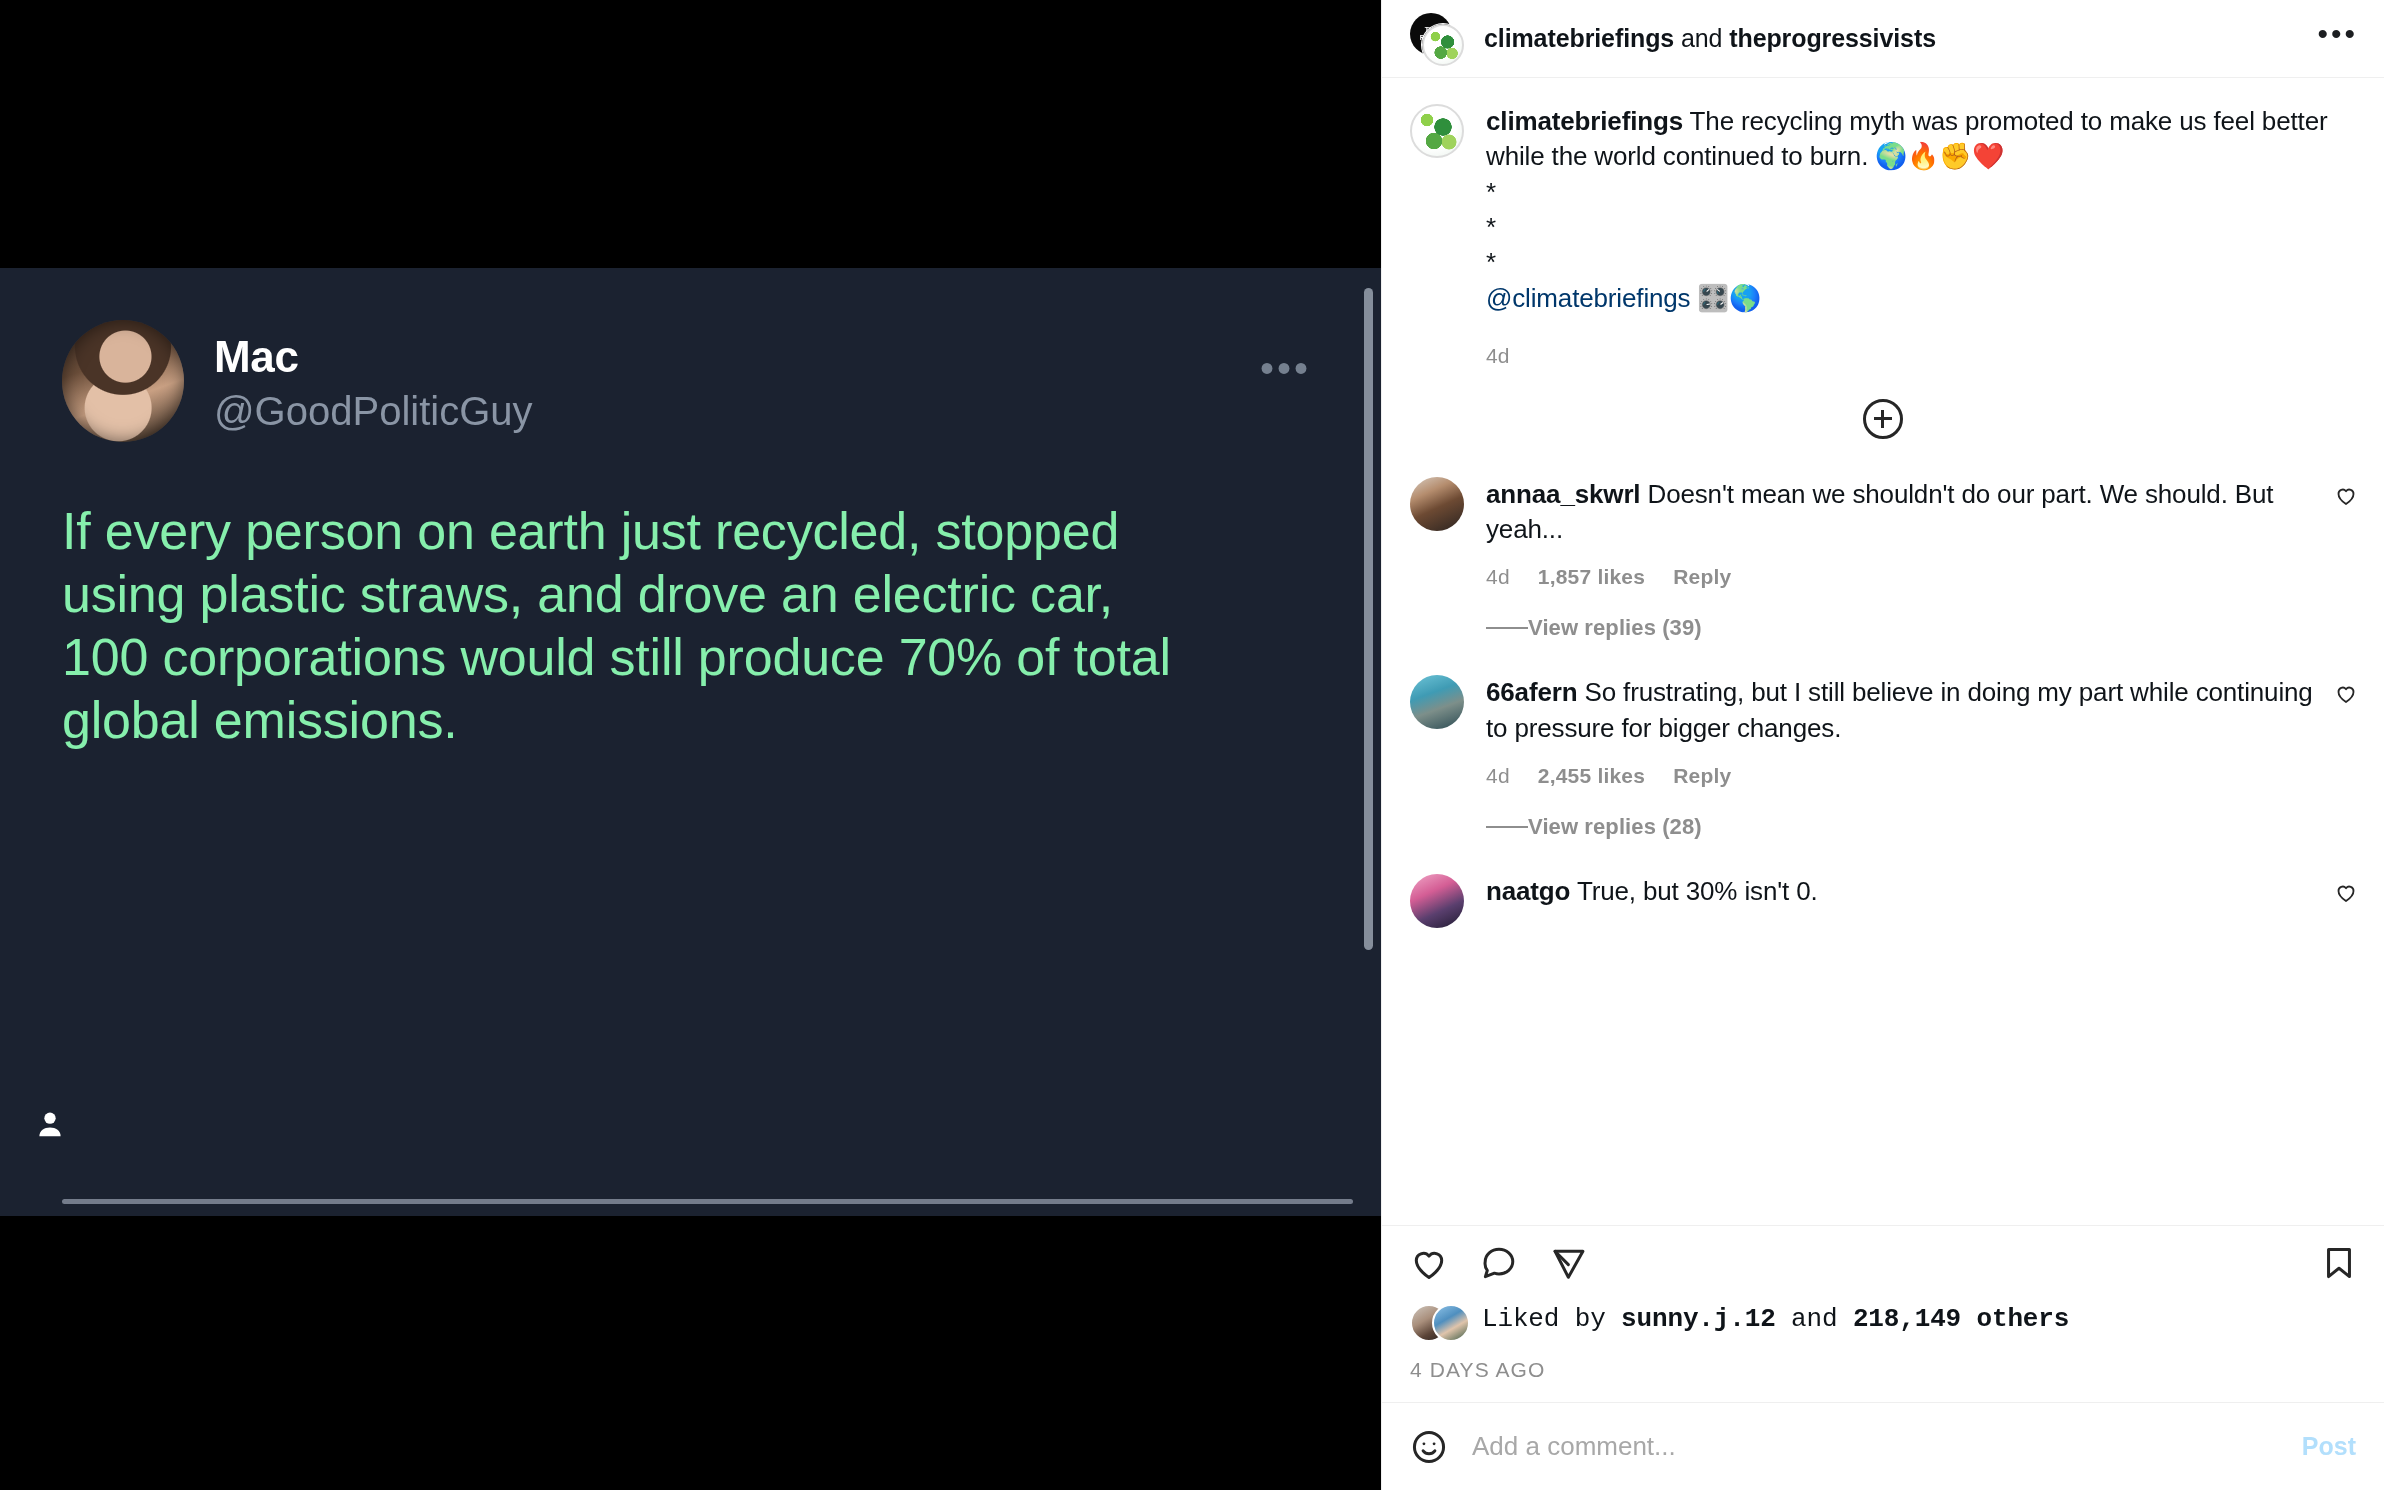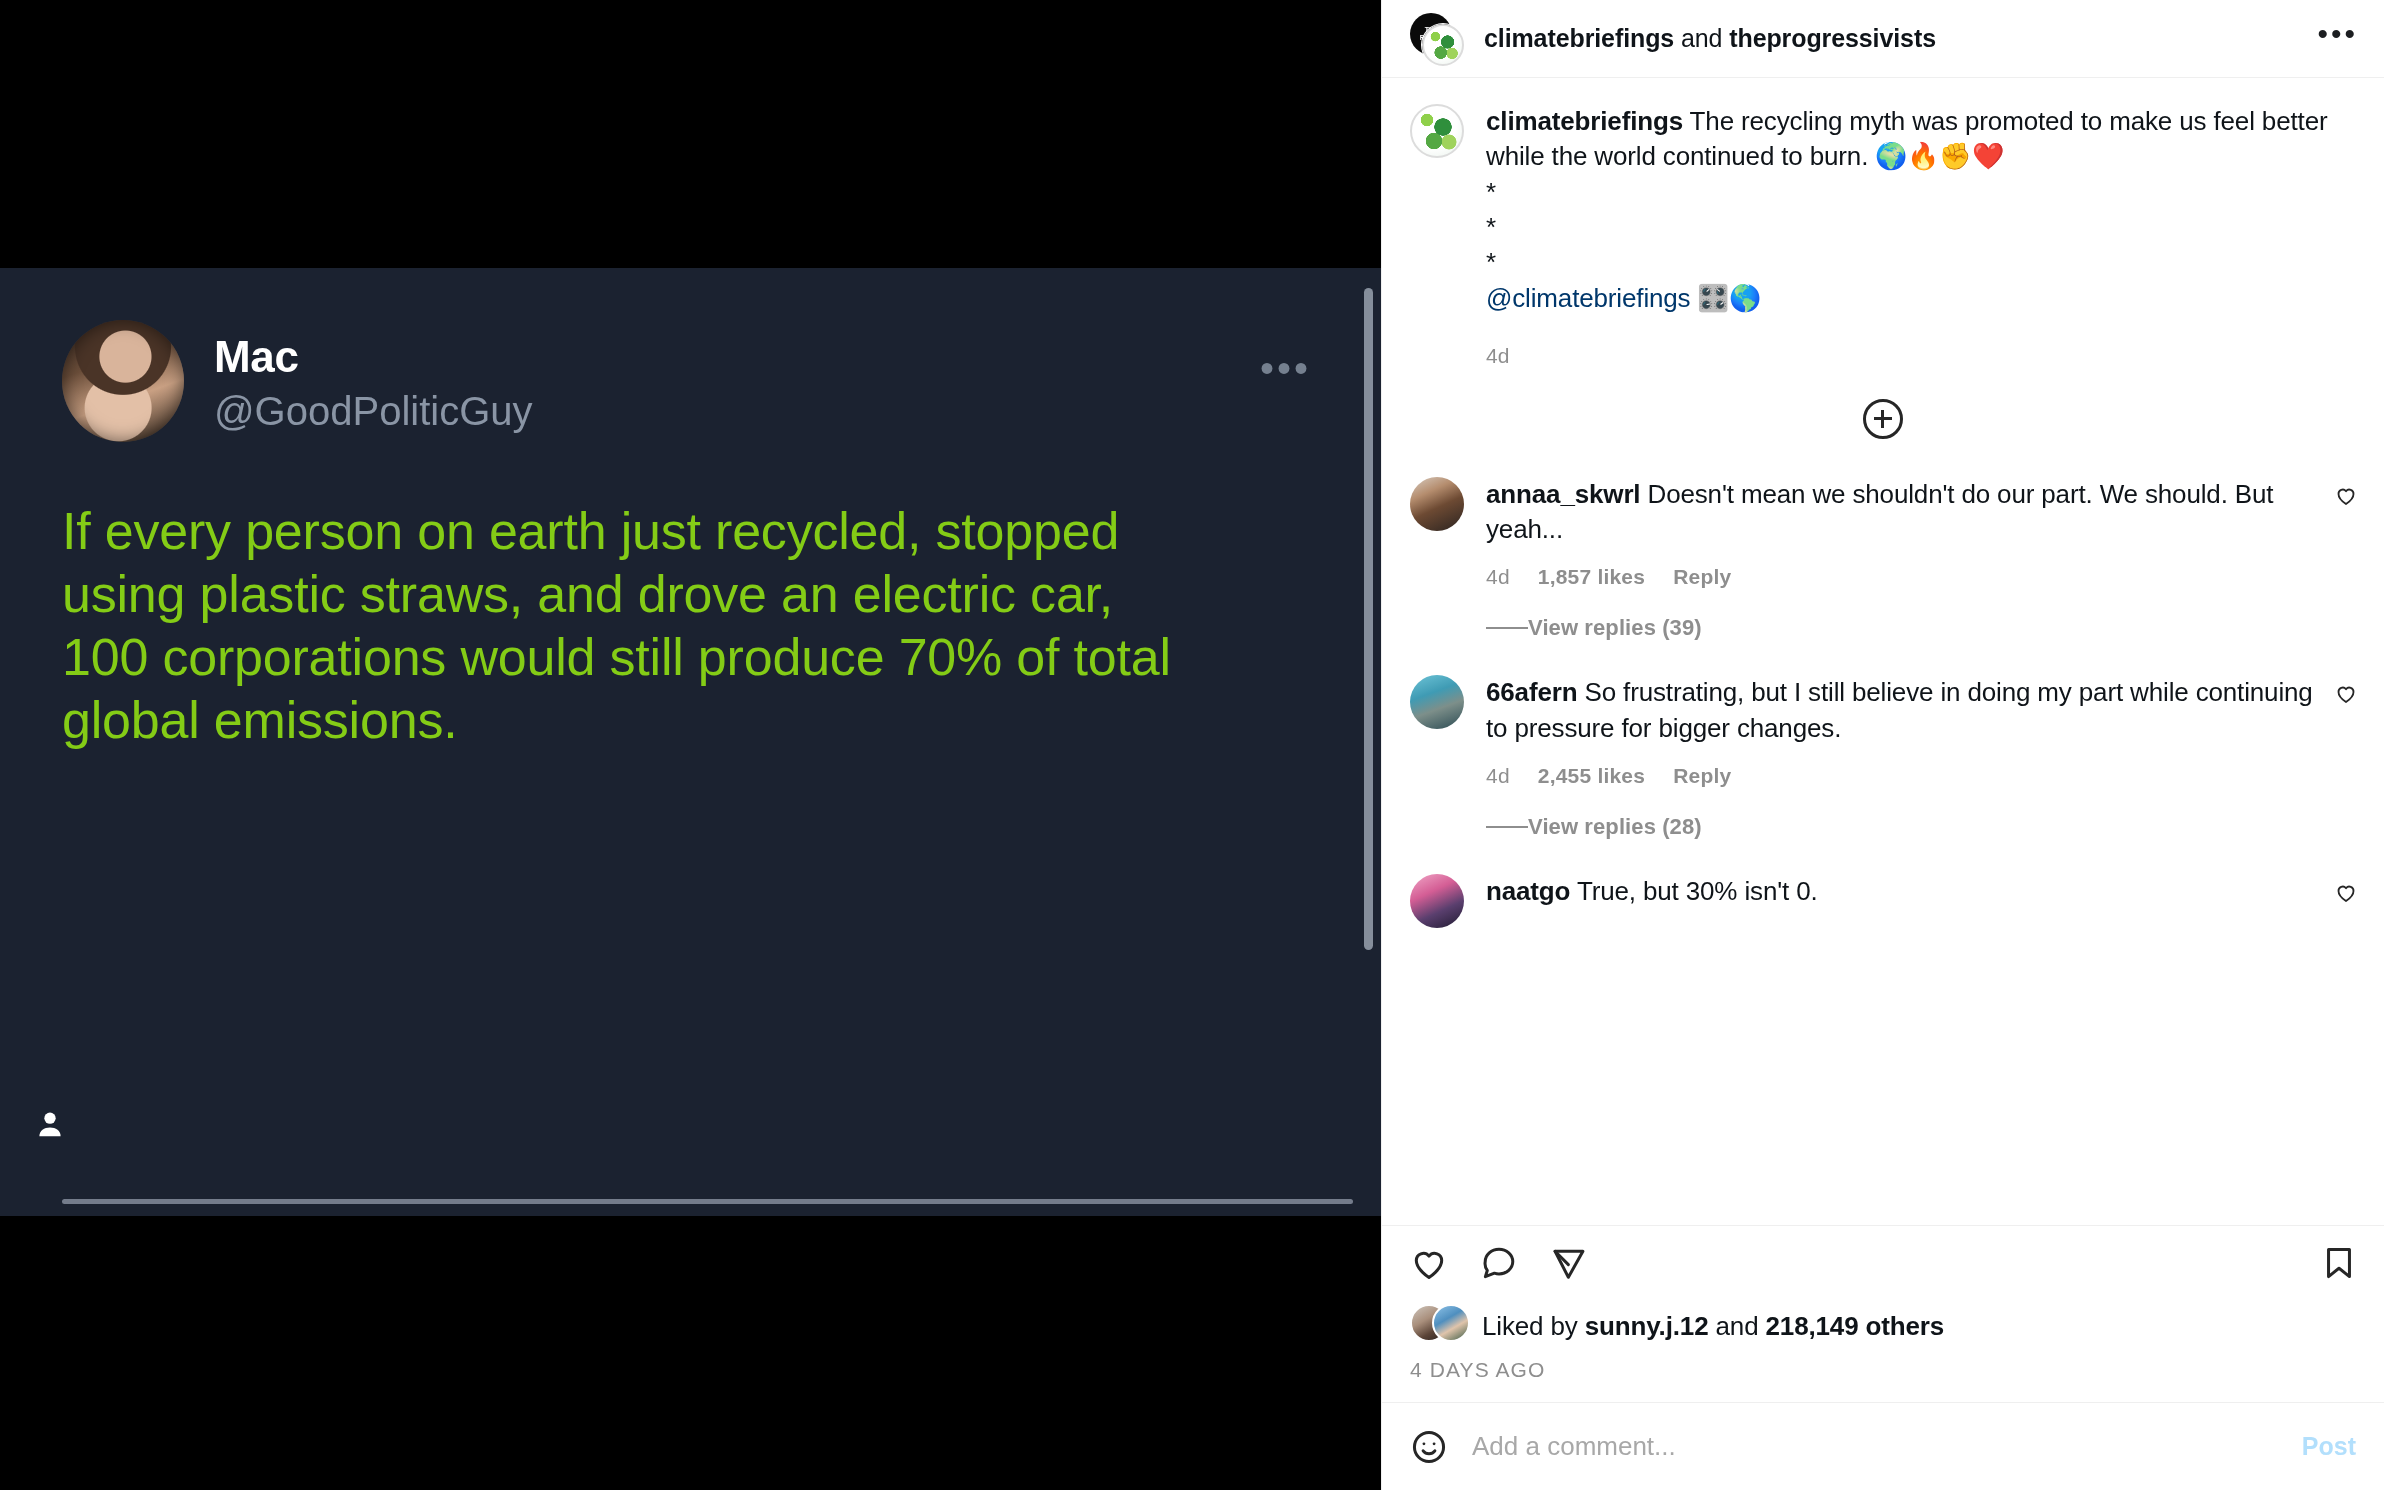--- a/index.html
+++ b/index.html
@@ -47,21 +47,21 @@
     color: #8a95a5; font-size: 40px; font-weight: 400;
     line-height: 1.3; margin-top: 4px;
   }
   .tw-more {
     position: absolute; right: 10px; top: 28px;
     color: #75808f; font-size: 40px; letter-spacing: 3px; line-height: 1;
   }
 
   .tweet-body {
     margin-top: 58px;
-    color: #84cc16;
+    color: #86efac;
     font-size: 52px;
     line-height: 1.21;
     font-weight: 400;
     letter-spacing: -.2px;
     max-width: 1120px;
   }
 
   .tweet-meta {
     margin-top: 62px;
     font-size: 35px;
@@ -214,21 +214,21 @@
     border-top: 1px solid #efefef;
     padding: 18px 26px 0 28px;
     flex: 0 0 auto;
   }
   .act-icons { display: flex; align-items: center; }
   .act-icons .ic { color: #262626; cursor: pointer; margin-right: 32px; }
   .act-icons .ic svg { display: block; }
   .act-icons .spacer { margin-left: auto; }
   .act-icons .save { margin-right: 0; }
 
-  .liked-row { display: flex; align-items: flex-end; margin-top: 22px; }
+  .liked-row { display: flex; align-items: flex-start; margin-top: 22px; font-family: Liberation Mono, monospace; }
   .liked-stack { position: relative; width: 58px; height: 38px; flex: 0 0 58px; }
   .liked-av {
     position: absolute; top: 0; width: 38px; height: 38px; border-radius: 50%;
     border: 2px solid #fff;
   }
   .liked-av.a1 { left: 0;
     background: linear-gradient(150deg,#cfc6bd 0%,#a98f7c 40%,#5b4437 70%,#2a2220 100%); }
   .liked-av.a2 { left: 22px;
     background: linear-gradient(150deg,#8fc3e8 0%,#4f8fbf 38%,#e0c4ab 62%,#3a5a44 100%); }
   .liked-text {

